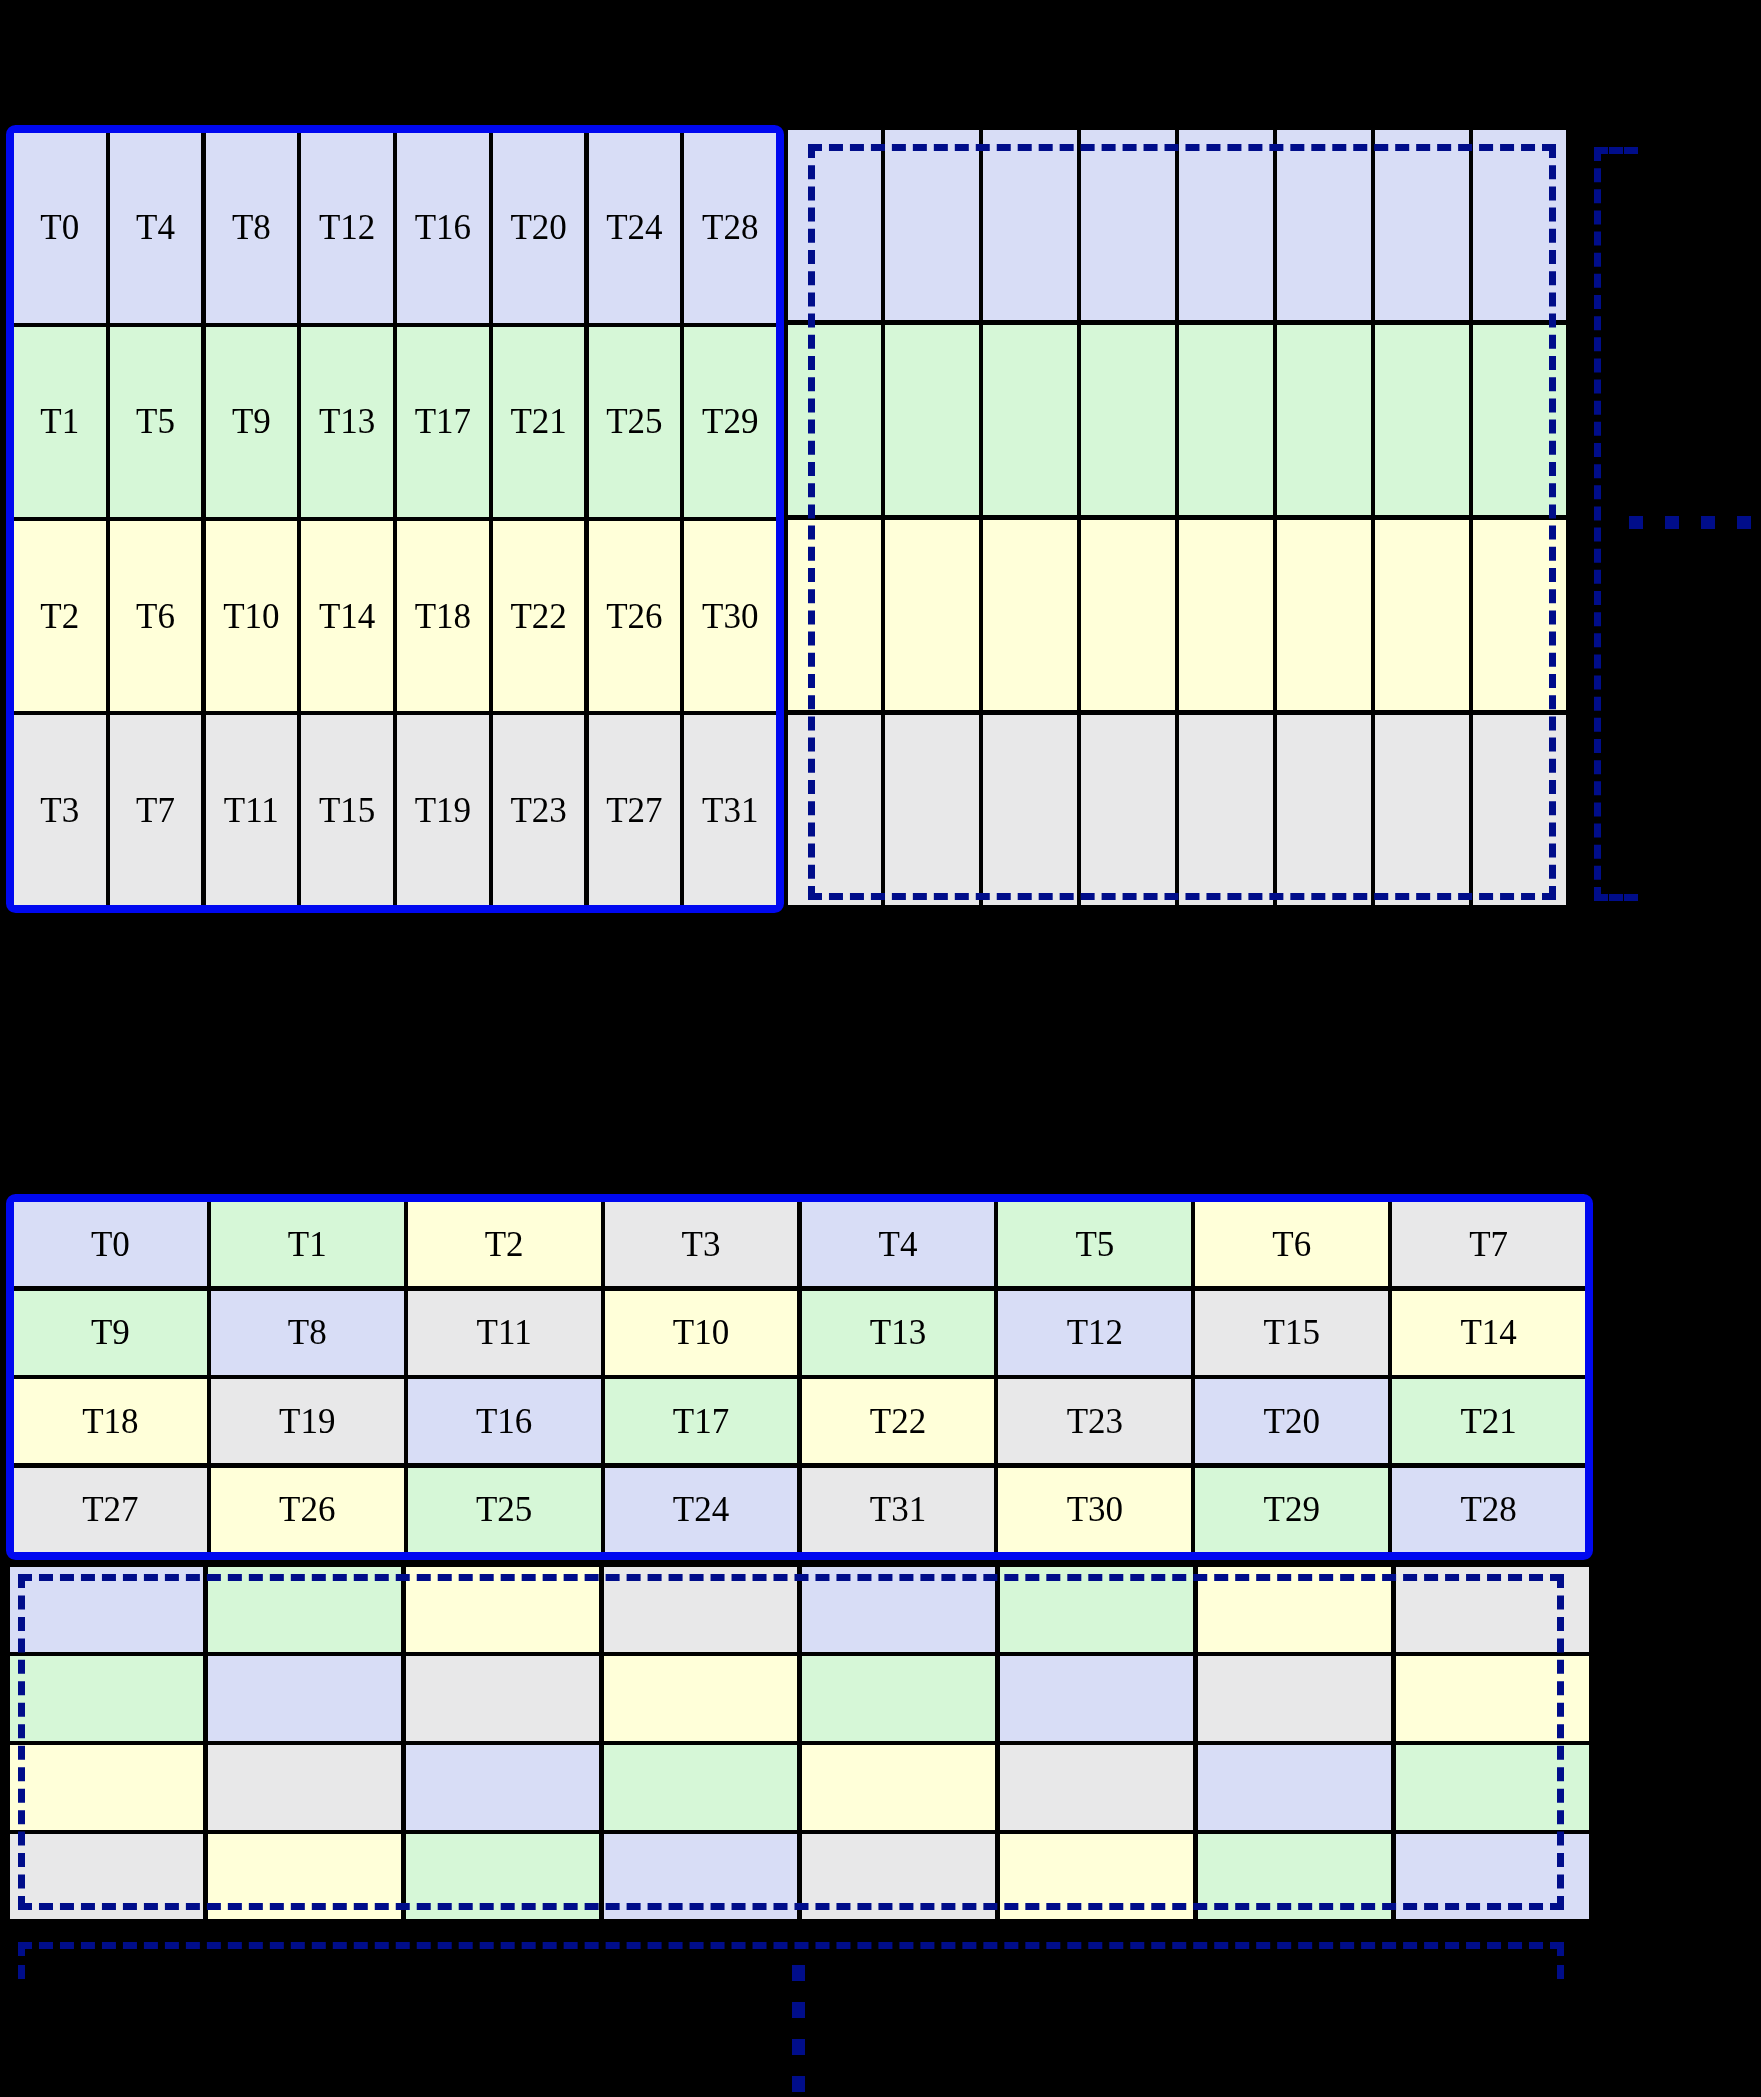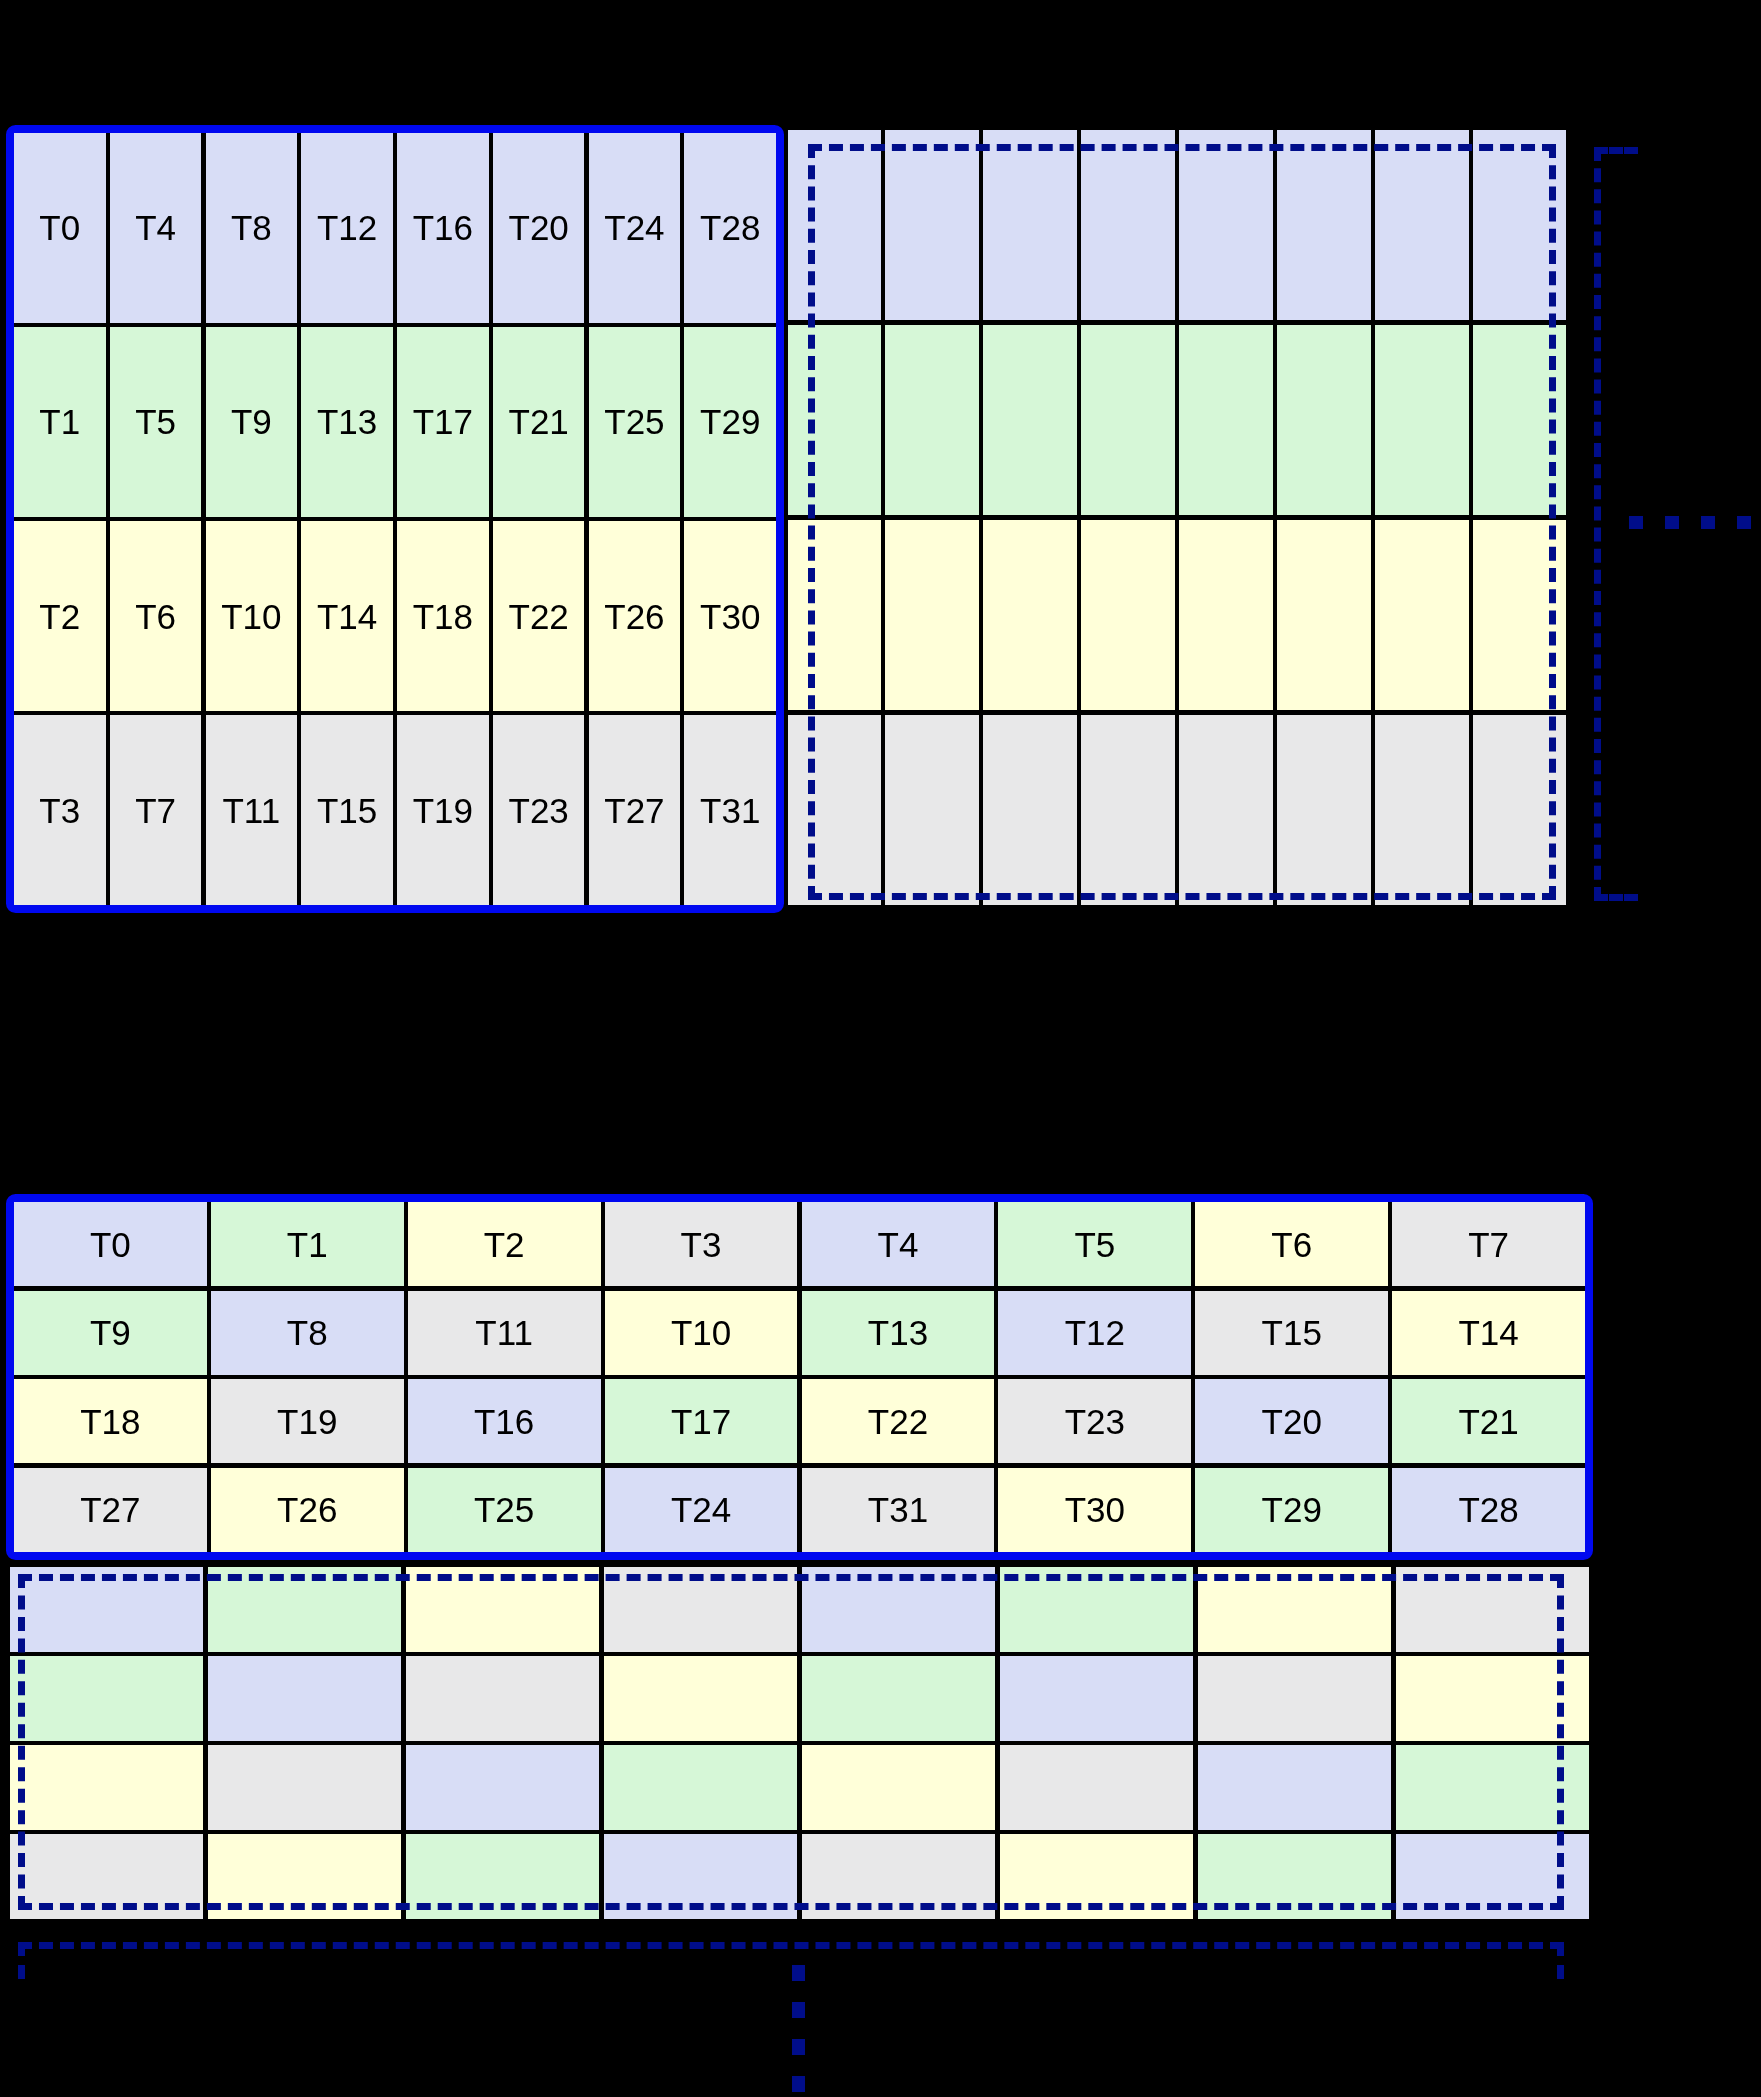--- a/index.html
+++ b/index.html
@@ -1,17 +1,17 @@
 <!DOCTYPE html>
 <html style="font-size:9.6px"><head>
 <meta charset="utf-8">
 <style>
   html,body{margin:0;padding:0;background:#000;}
   .canvas{position:relative;width:1762px;height:2097px;background:#000;overflow:hidden;
-          font-family:Liberation Sans, sans-serif;}
+          font-family:Liberation Serif, serif;}
   .grid{display:grid;grid-template-columns:repeat(8,1fr);grid-template-rows:repeat(4,1fr);
         box-sizing:border-box;position:absolute;background:#000;}
   .solid-box{border:8.4px solid #0008f0;border-radius:9.6px;gap:4.2px;}
   .ext-box{padding:3.6px;gap:4.2px;}
   .cell{display:flex;align-items:center;justify-content:center;
         font-size:35px;color:#000;line-height:1;}
   .dashed-rect{position:absolute;box-sizing:border-box;border:7.2px dashed #000d8a;}
   .bracket-right{position:absolute;box-sizing:border-box;
         border-left:7.2px dashed #000d8a;border-top:7.2px dashed #000d8a;border-bottom:7.2px dashed #000d8a;}
   .bracket-down{position:absolute;box-sizing:border-box;

